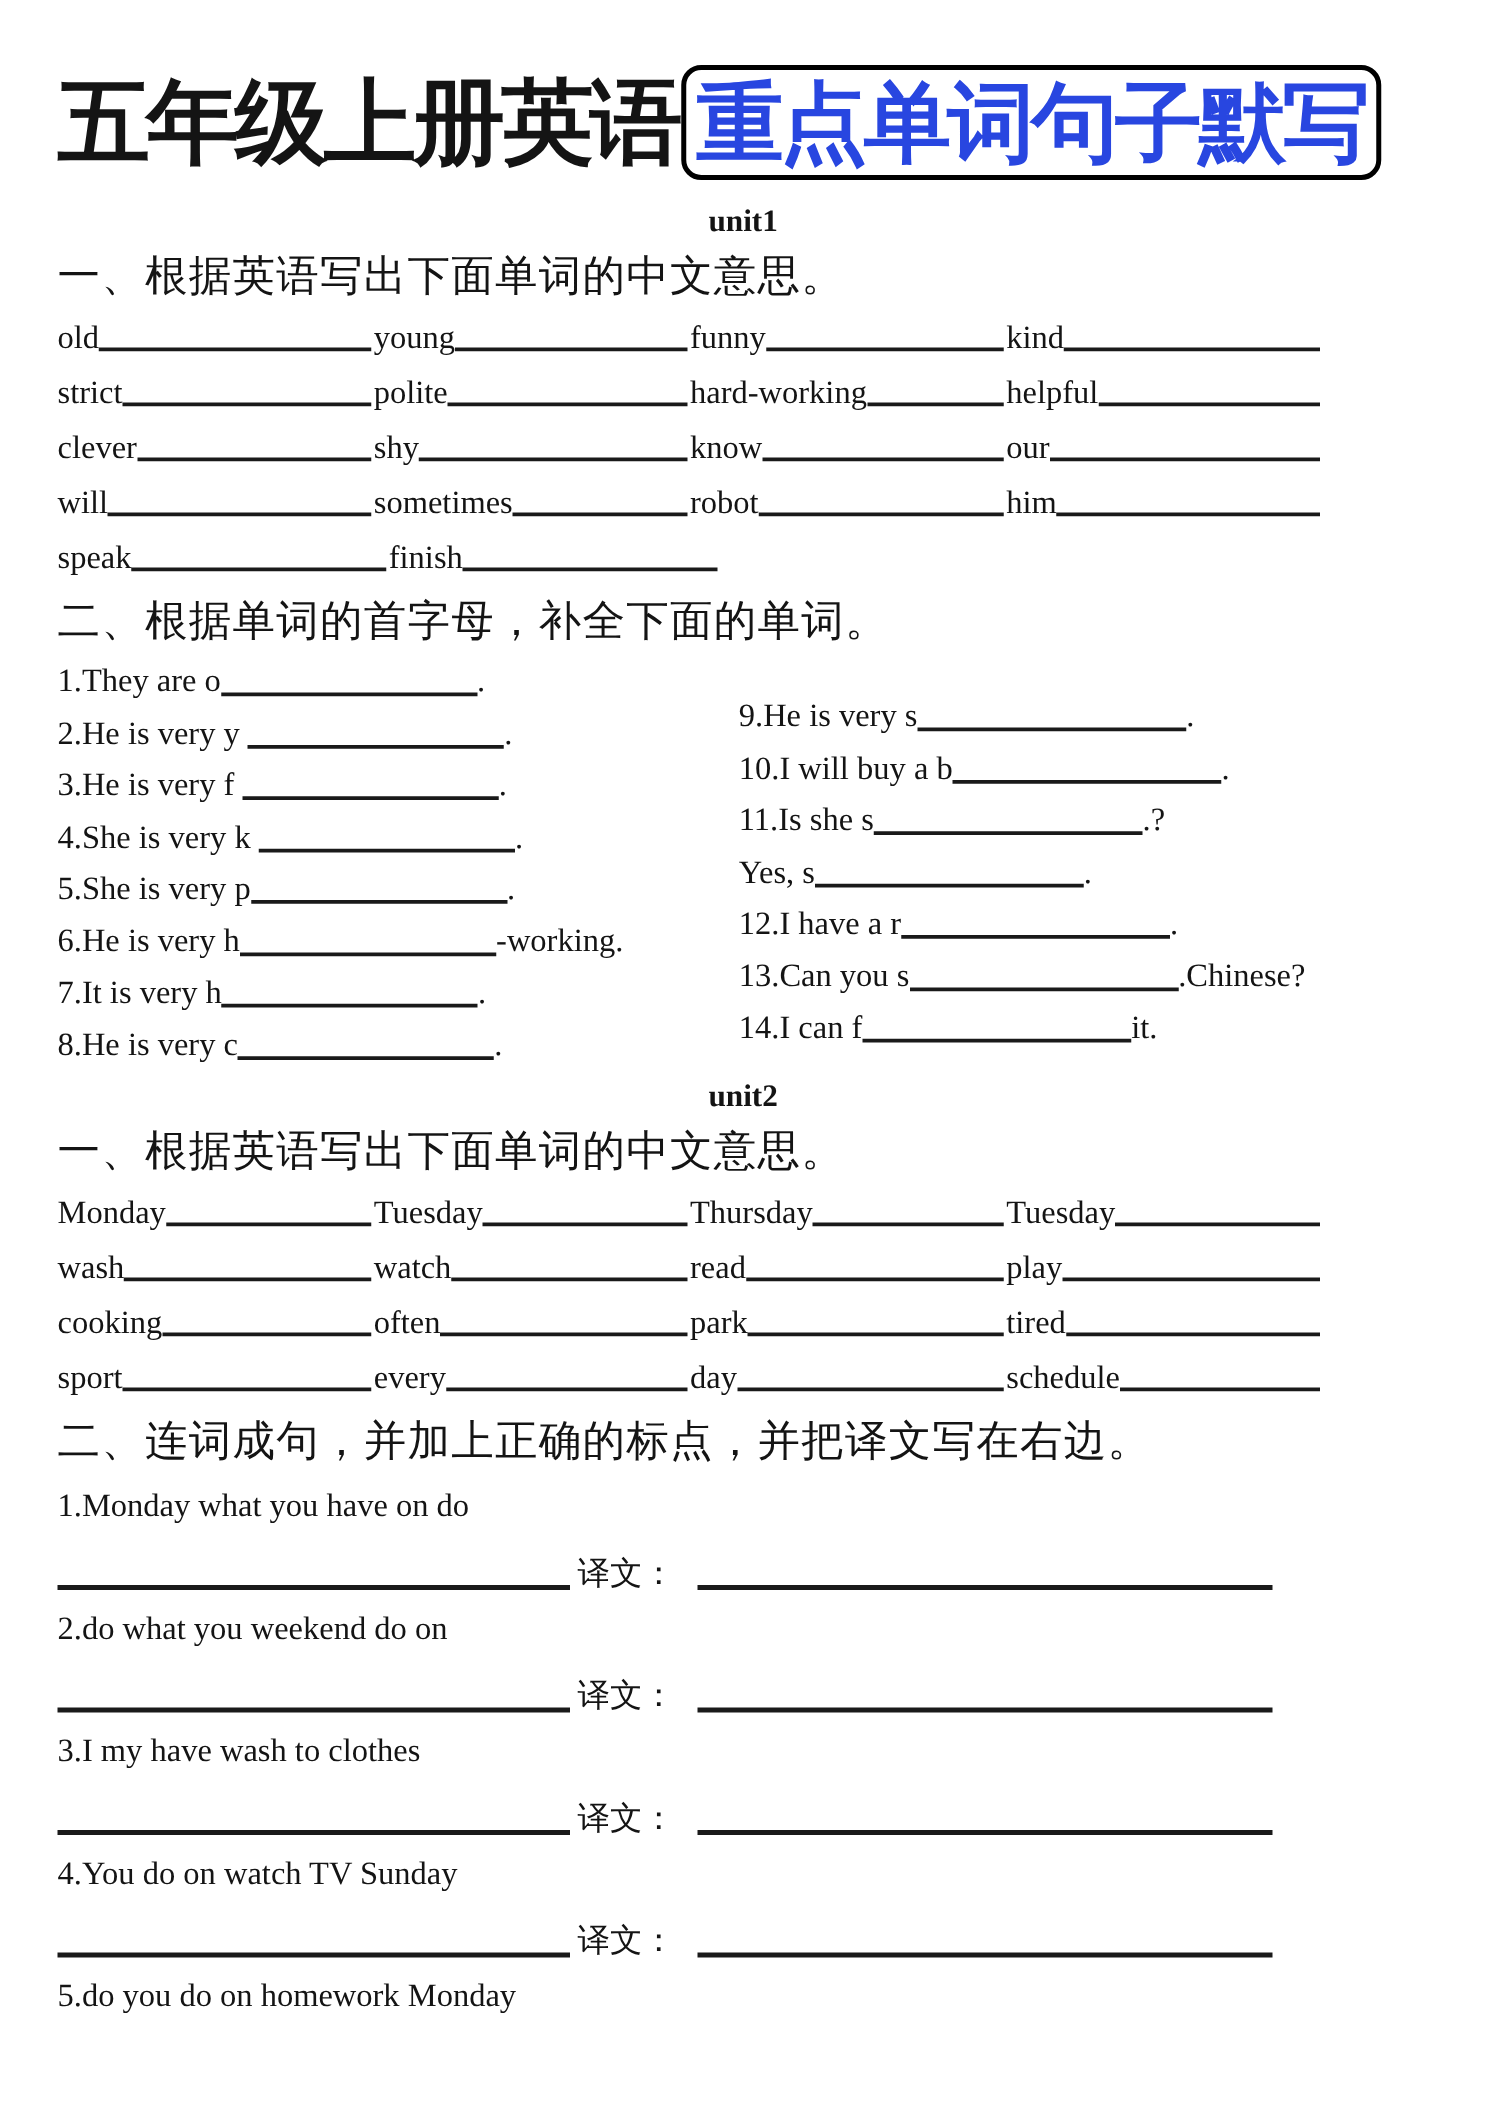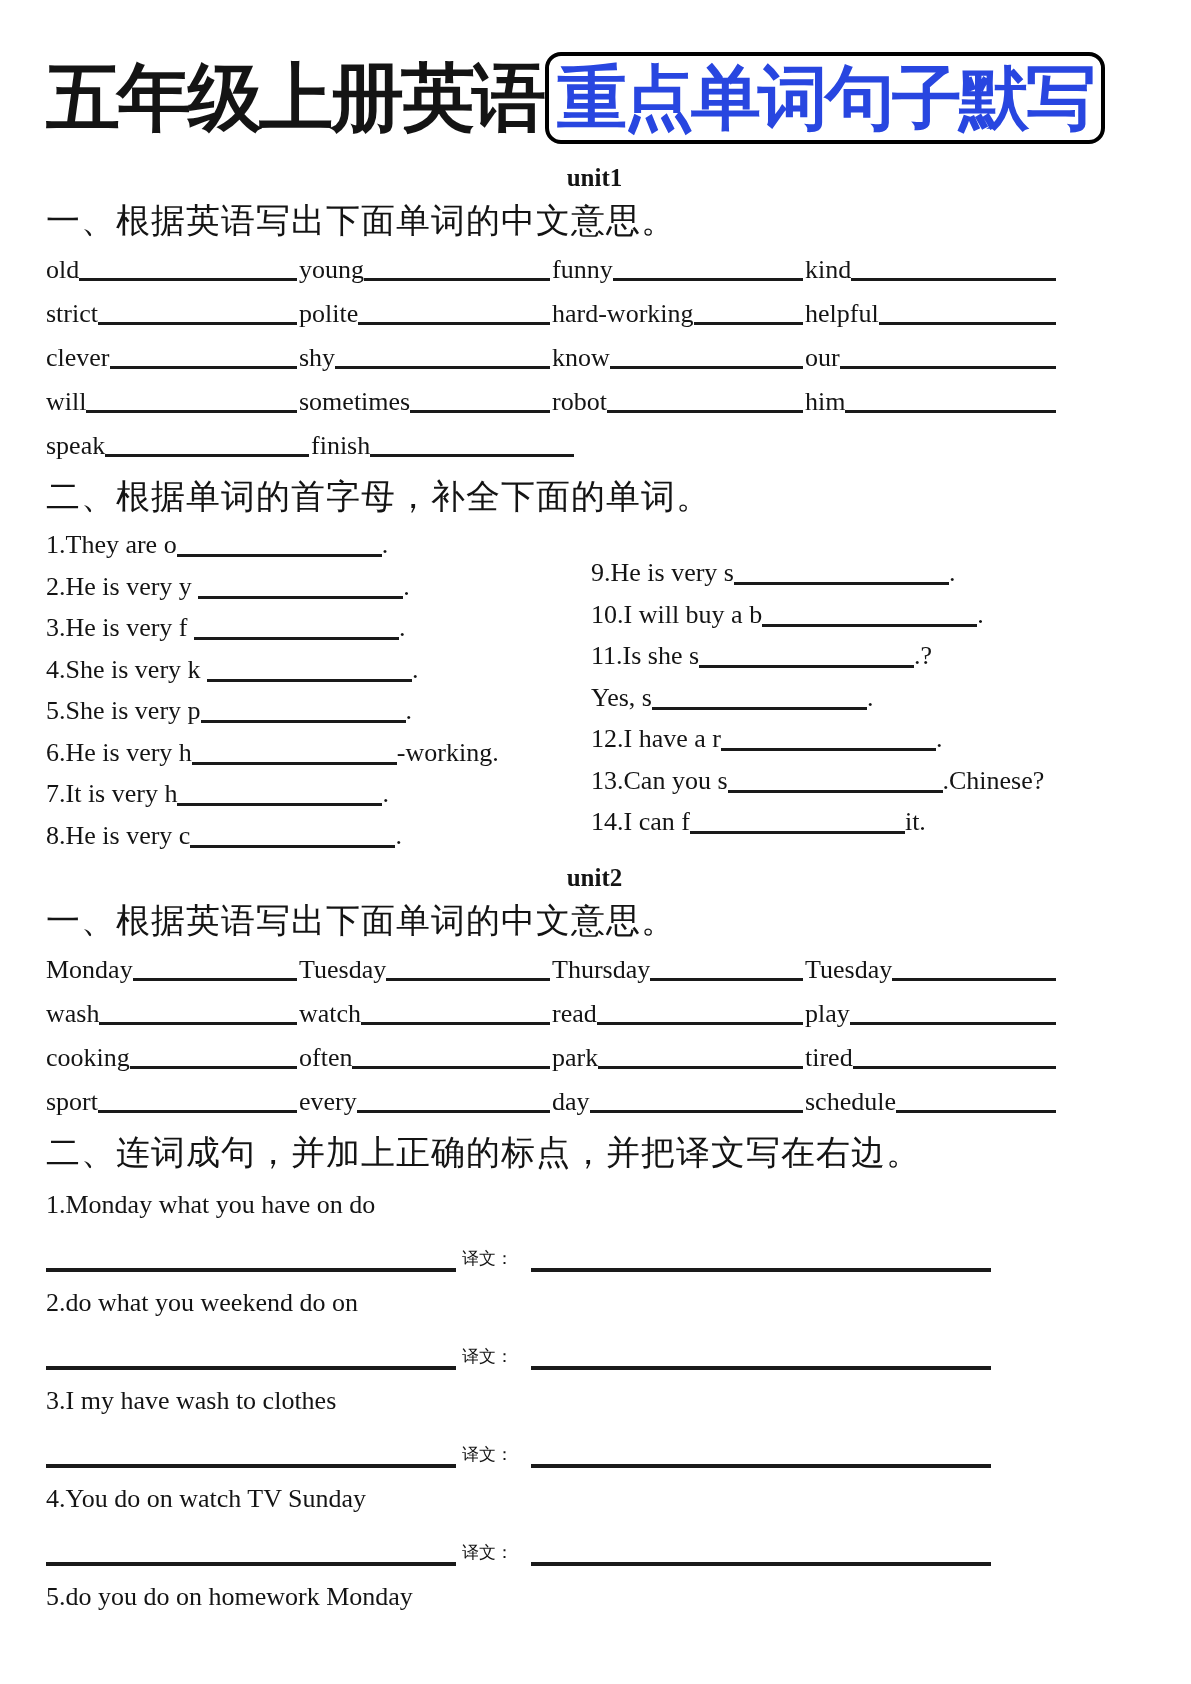--- a/index.html
+++ b/index.html
@@ -68,21 +68,21 @@
   
   .sentence{font-size:26px;margin:14px 0 0 0;height:40px;}
   .trans-row{
     display:flex;align-items:flex-end;
     height:44px;margin-bottom:2px;
   }
   .tline{height:4px;border-bottom:4px solid #1a1a1a;margin-bottom:2px;}
   .tline.l1{width:410px;}
   .tline.l2{width:460px;margin-left:18px;}
   .trans-label{
-    font-size:17px;margin-left:6px;white-space:nowrap;
+    font-size:26px;margin-left:6px;white-space:nowrap;
     line-height:30px;
     margin-top:16px;
   }
 </style>
 </head>
 <body>
 
 <div class="page">
 
   <header class="title-row">

